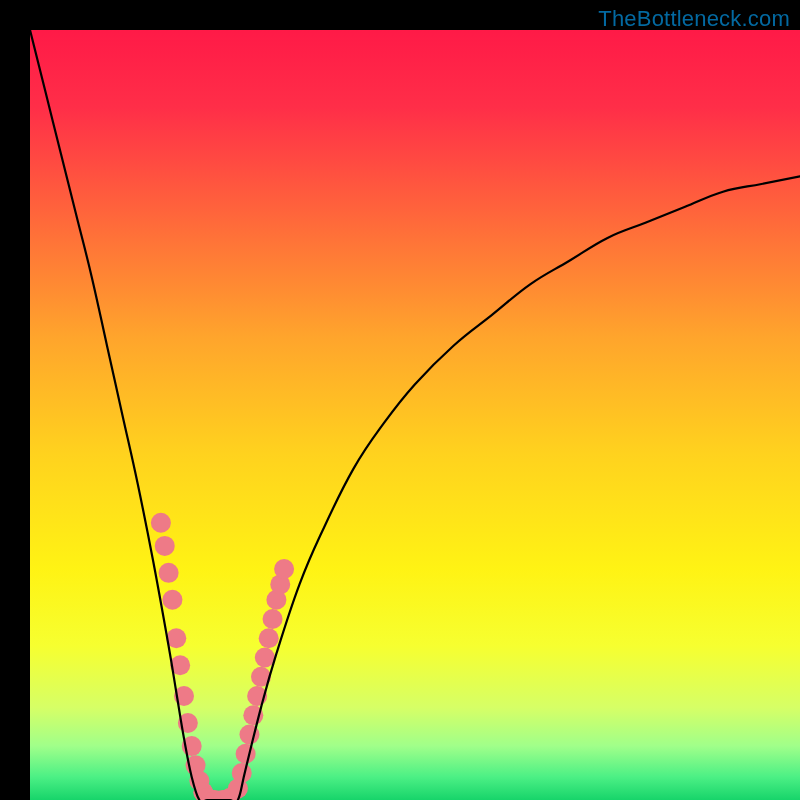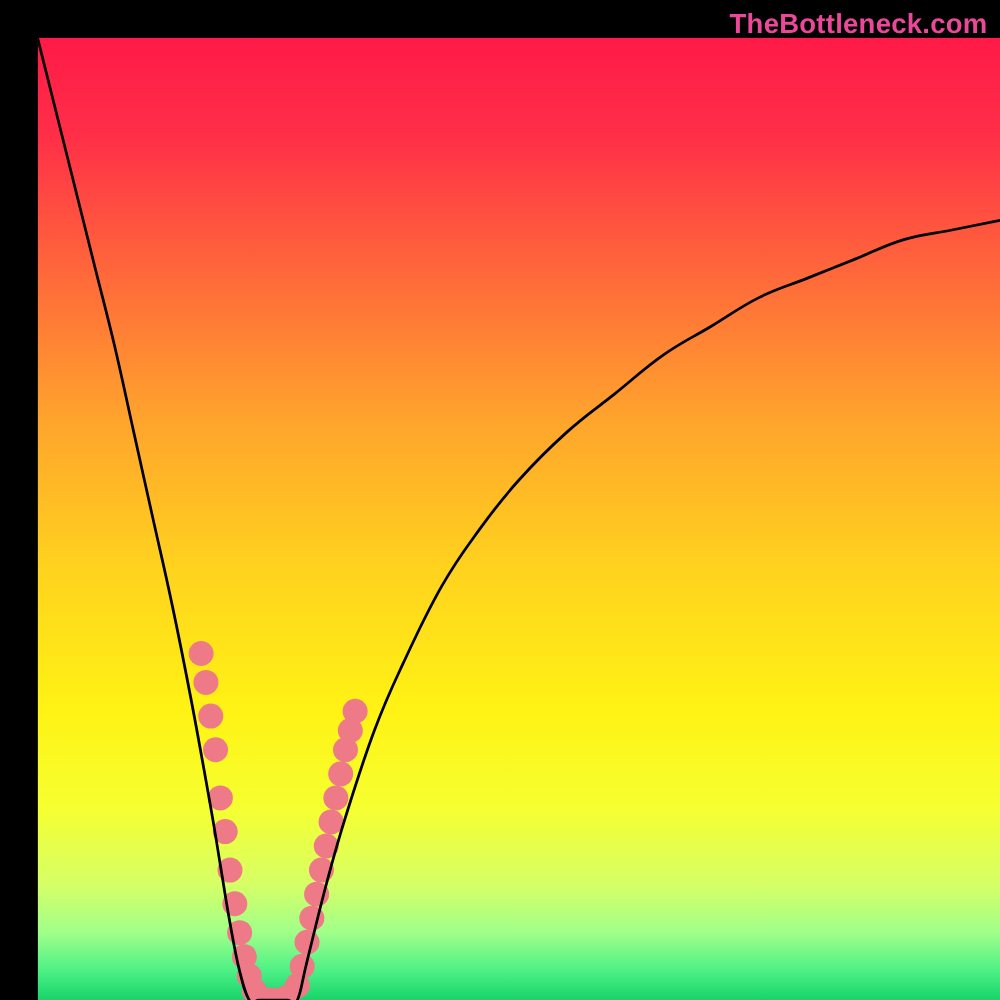--- a/index.html
+++ b/index.html
@@ -26,24 +26,24 @@
     overflow: hidden;
   }
   .gradient {
     position: absolute;
     left: 0; top: 0; right: 0; bottom: 0;
   }
   .watermark {
     position: absolute;
     top: 6px;
     right: 10px;
-    color: #ec4899;
+    color: #0369a1;
     font-size: 22px;
     letter-spacing: 0.2px;
-    font-weight: 700;
+    font-weight: 400;
   }
   svg.curve {
     position: absolute;
     left: 0; top: 0;
     width: 770px; height: 770px;
   }
 </style>
 </head>
 <body>
 

